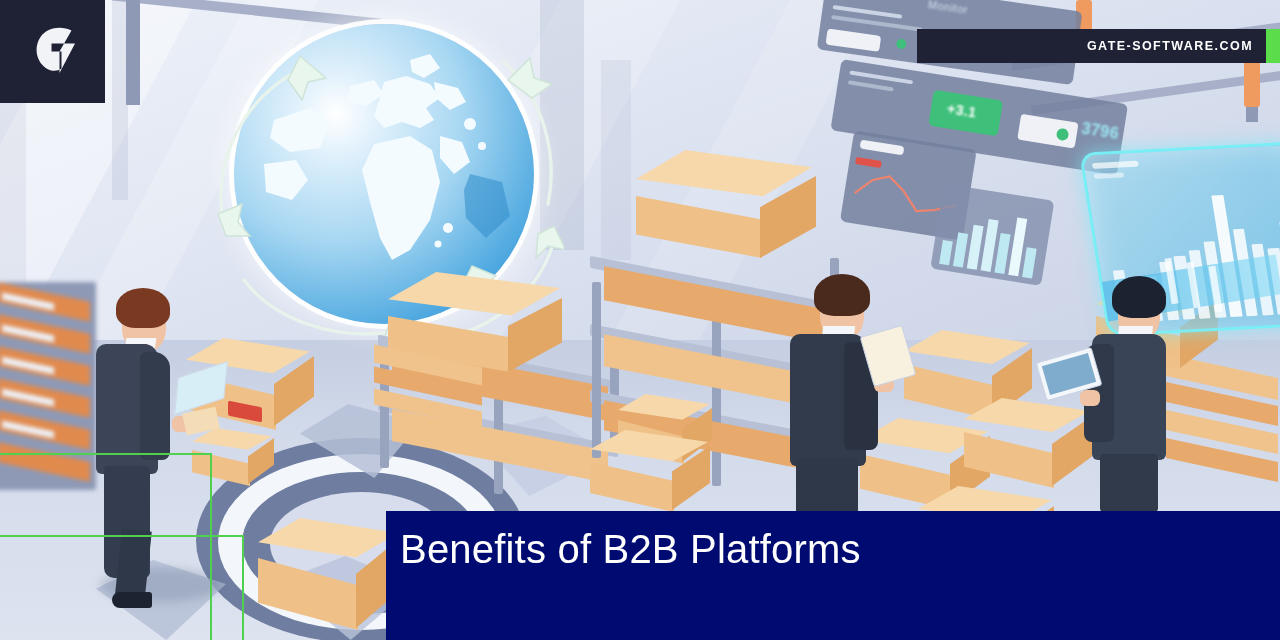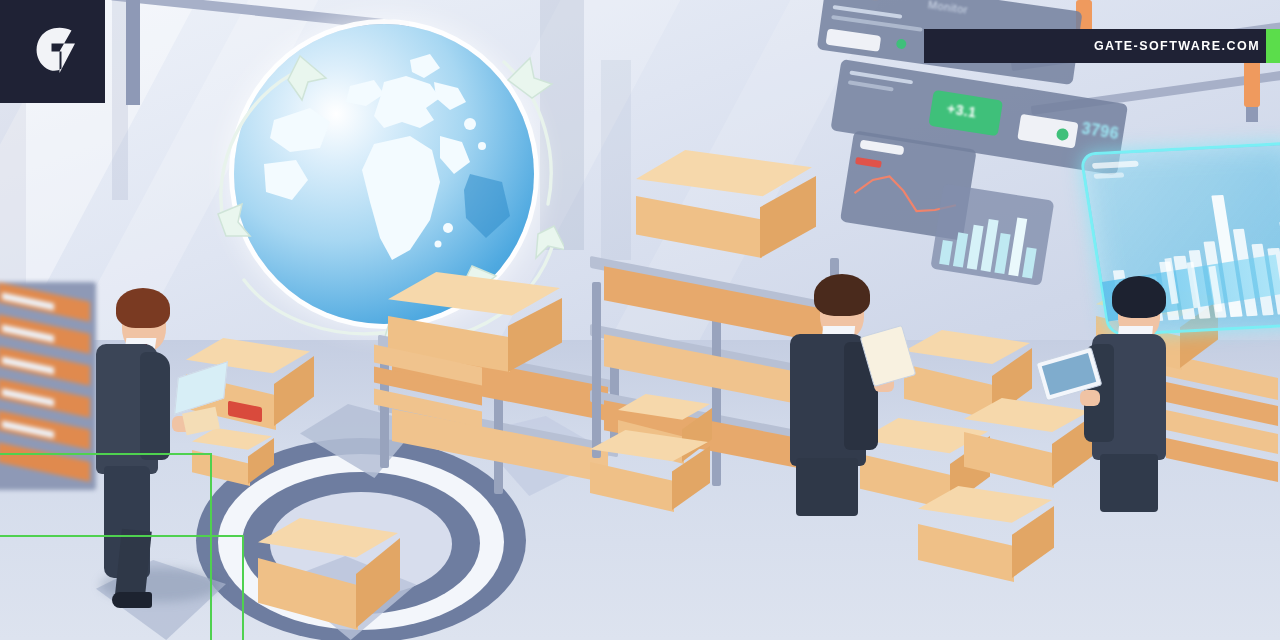--- a/index.html
+++ b/index.html
@@ -75,21 +75,21 @@
   .blurtext.orange{color:#ef8a3c;}
   .blurtext.cyan{color:#9fe9f5;}
 
   
   .ring{position:absolute;border-radius:50%;}
 
   
   .green-line{position:absolute;background:#4fd14f;}
   .logo-box{position:absolute;left:0;top:0;width:105px;height:103px;background:#1f2235;}
   .logo-g{position:absolute;left:30px;top:26px;width:48px;height:50px;}
-  .wm{position:absolute;right:6px;top:29px;height:34px;background:#1f2235;
+  .wm{position:absolute;right:13px;top:29px;height:34px;background:#1f2235;
       display:flex;align-items:center;justify-content:flex-end;}
   .wm-text{color:#ffffff;font-size:12.5px;font-weight:bold;letter-spacing:1.45px;
       font-family:"Liberation Sans",sans-serif;padding-right:14px;}
   .wm-accent{position:absolute;right:0;top:29px;width:14px;height:34px;background:#5bdd4b;}
 
   .title-bar{position:absolute;left:386px;top:511px;right:0;bottom:0;background:#000b72;}
   .title-text{position:absolute;left:14px;top:16px;color:#ffffff;font-size:40px;
       font-weight:normal;letter-spacing:.2px;font-family:"Liberation Sans",sans-serif;
       white-space:nowrap;}
 </style>
@@ -427,14 +427,17 @@
                L 31.5 25.5 L 21.5 25.5 L 21.5 17.5 L 45 17.5
                L 29.5 47 L 29.5 25.5" fill="#f2f3f7" fill-rule="evenodd"></path>
     </svg>
   </div>
 
   <div class="wm" style="width:350px;">
     <span class="wm-text">GATE-SOFTWARE.COM</span>
   </div>
   <div class="wm-accent"></div>
 
+  <div class="title-bar">
+    <div class="title-text">Benefits of B2B Platforms</div>
+  </div>
 
 </div>
 
 </body></html>

